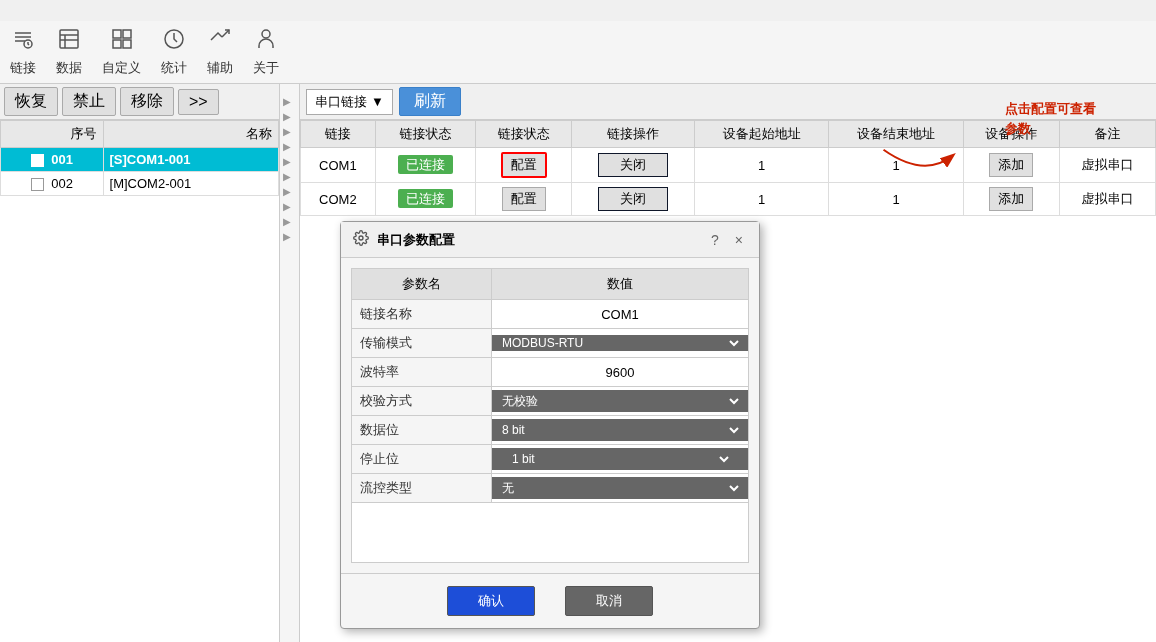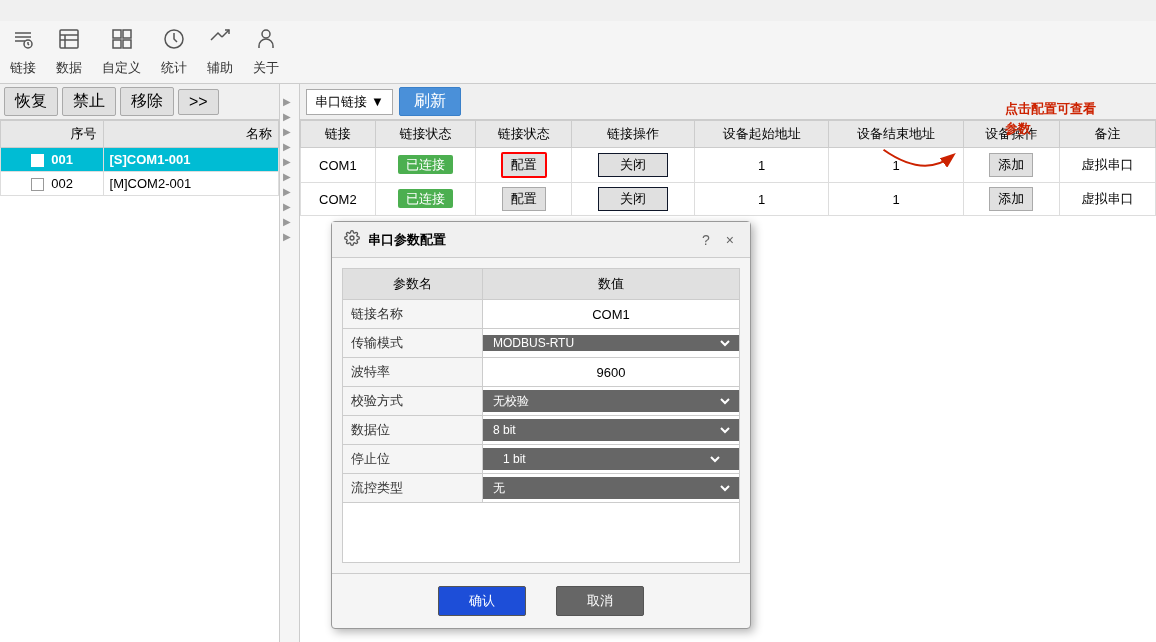--- a/index.html
+++ b/index.html
@@ -39,21 +39,21 @@
     .right-table th { background: #e8e8e8; border: 1px solid #ccc; padding: 4px 6px; text-align: center; font-weight: normal; white-space: nowrap; }
     .right-table td { border: 1px solid #ddd; padding: 4px 6px; text-align: center; white-space: nowrap; }
     .badge-connected { background: #4caf50; color: white; padding: 2px 8px; border-radius: 2px; }
     .btn-config { padding: 2px 8px; background: #e0e0e0; border: 1px solid #aaa; cursor: pointer; }
     .btn-config-highlight { padding: 2px 8px; background: #e0e0e0; border: 2px solid red; cursor: pointer; border-radius: 2px; }
     .btn-close { padding: 2px 21px; background: #e0e0e0; border: 1px solid #0f172a; cursor: pointer; }
     .btn-add { padding: 2px 8px; background: #e0e0e0; border: 1px solid #aaa; cursor: pointer; }
 
     
     .annotation { position: absolute; top: 88px; right: 80px; color: #cc2200; font-size: 14px; font-weight: bold; text-align: left; }
-    .modal { background: #f5f5f5; border: 1px solid #999; border-radius: 4px; width: 420px; box-shadow: 3px 3px 10px rgba(0,0,0,0.3); position: absolute; top: 200px; left: 331px; }
+    .modal { background: #f5f5f5; border: 1px solid #999; border-radius: 4px; width: 420px; box-shadow: 3px 3px 10px rgba(0,0,0,0.3); position: absolute; top: 200px; left: 340px; }
     .modal-header { display: flex; align-items: center; padding: 8px 12px; background: #f0f0f0; border-bottom: 1px solid #ccc; gap: 8px; }
     .modal-title { flex: 1; font-size: 13px; font-weight: bold; }
     .modal-close { cursor: pointer; color: #666; font-size: 14px; padding: 0 4px; }
     .modal-help { cursor: pointer; color: #666; font-size: 14px; padding: 0 4px; }
     .modal-body { padding: 10px; }
     .modal-table { width: 100%; border-collapse: collapse; }
     .modal-table th { background: #e0e0e0; border: 1px solid #ccc; padding: 6px 10px; text-align: center; font-weight: normal; }
     .modal-table td { border: 1px solid #ccc; padding: 5px 8px; background: white; }
     .modal-table td.label { background: #f5f5f5; color: #333; }
     .modal-table td.value { background: white; }

